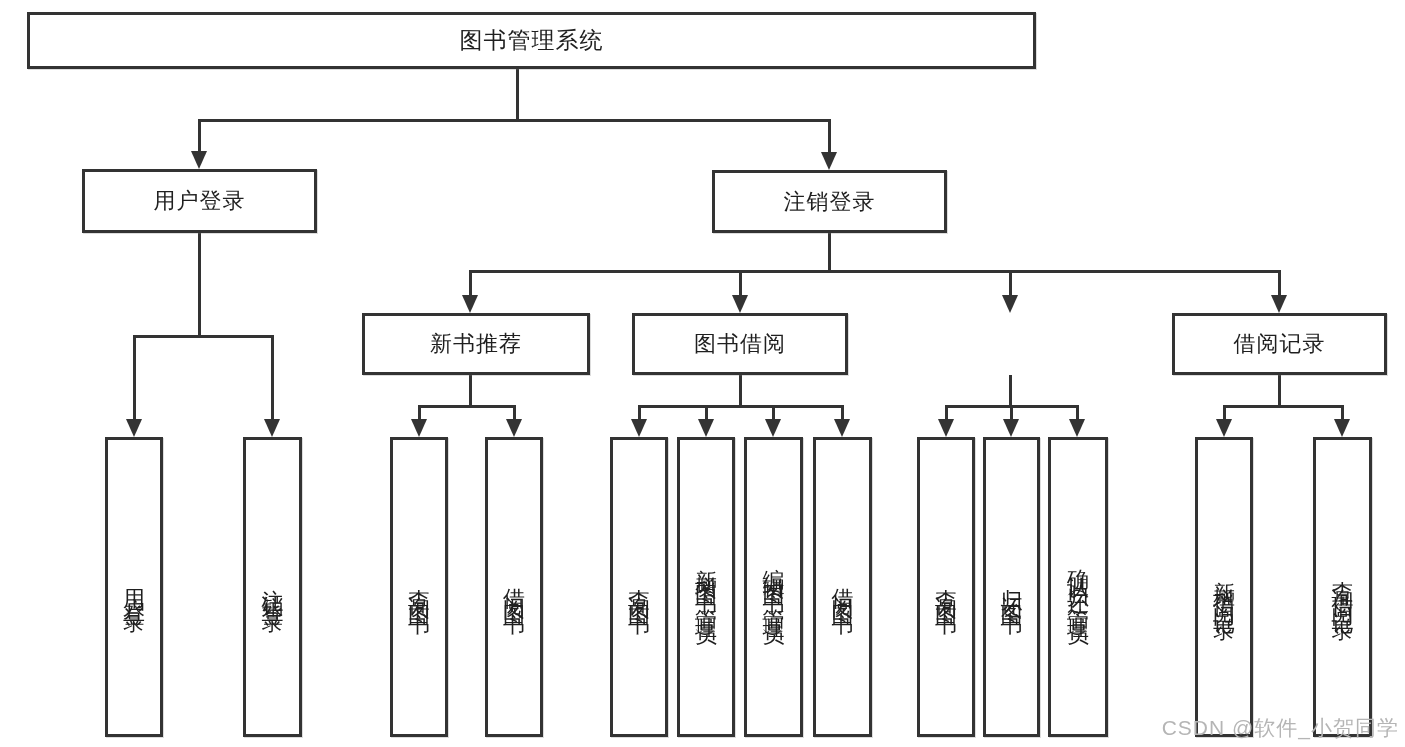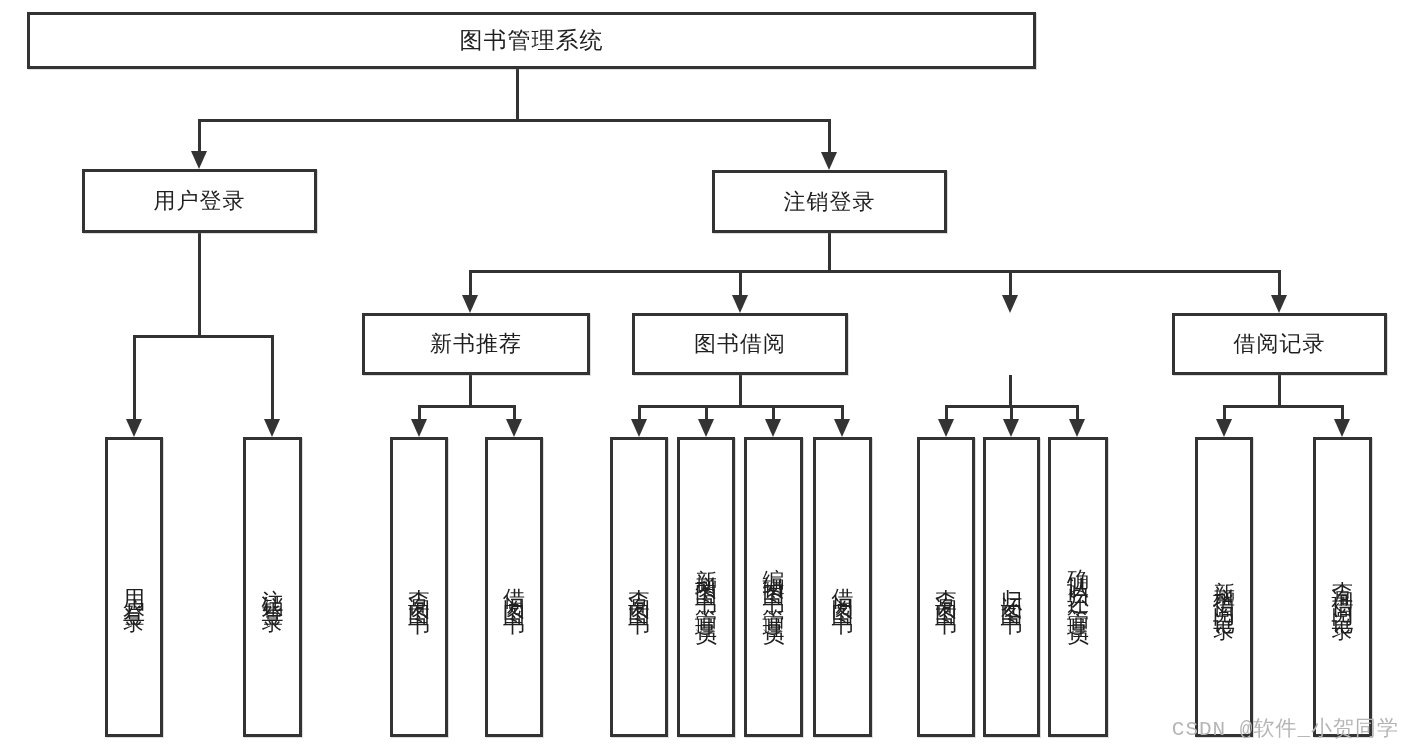--- a/index.html
+++ b/index.html
@@ -64,21 +64,20 @@
   }
   
   .watermark {
     position: absolute;
     top: 714px;
     right: 6px;
     font-size: 21px;
     color: #b5b5b5;
     letter-spacing: 1px;
     white-space: nowrap;
-    font-family: Liberation Mono, monospace;
   }
 </style>
 </head>
 <body>
 
 <div id="canvas">
 
   <div class="vline" style="left:516px;top:69px;height:53px"></div>
   <div class="hline" style="left:198px;top:119px;width:632px"></div>
   <div class="vline" style="left:198px;top:119px;height:35px"></div>

